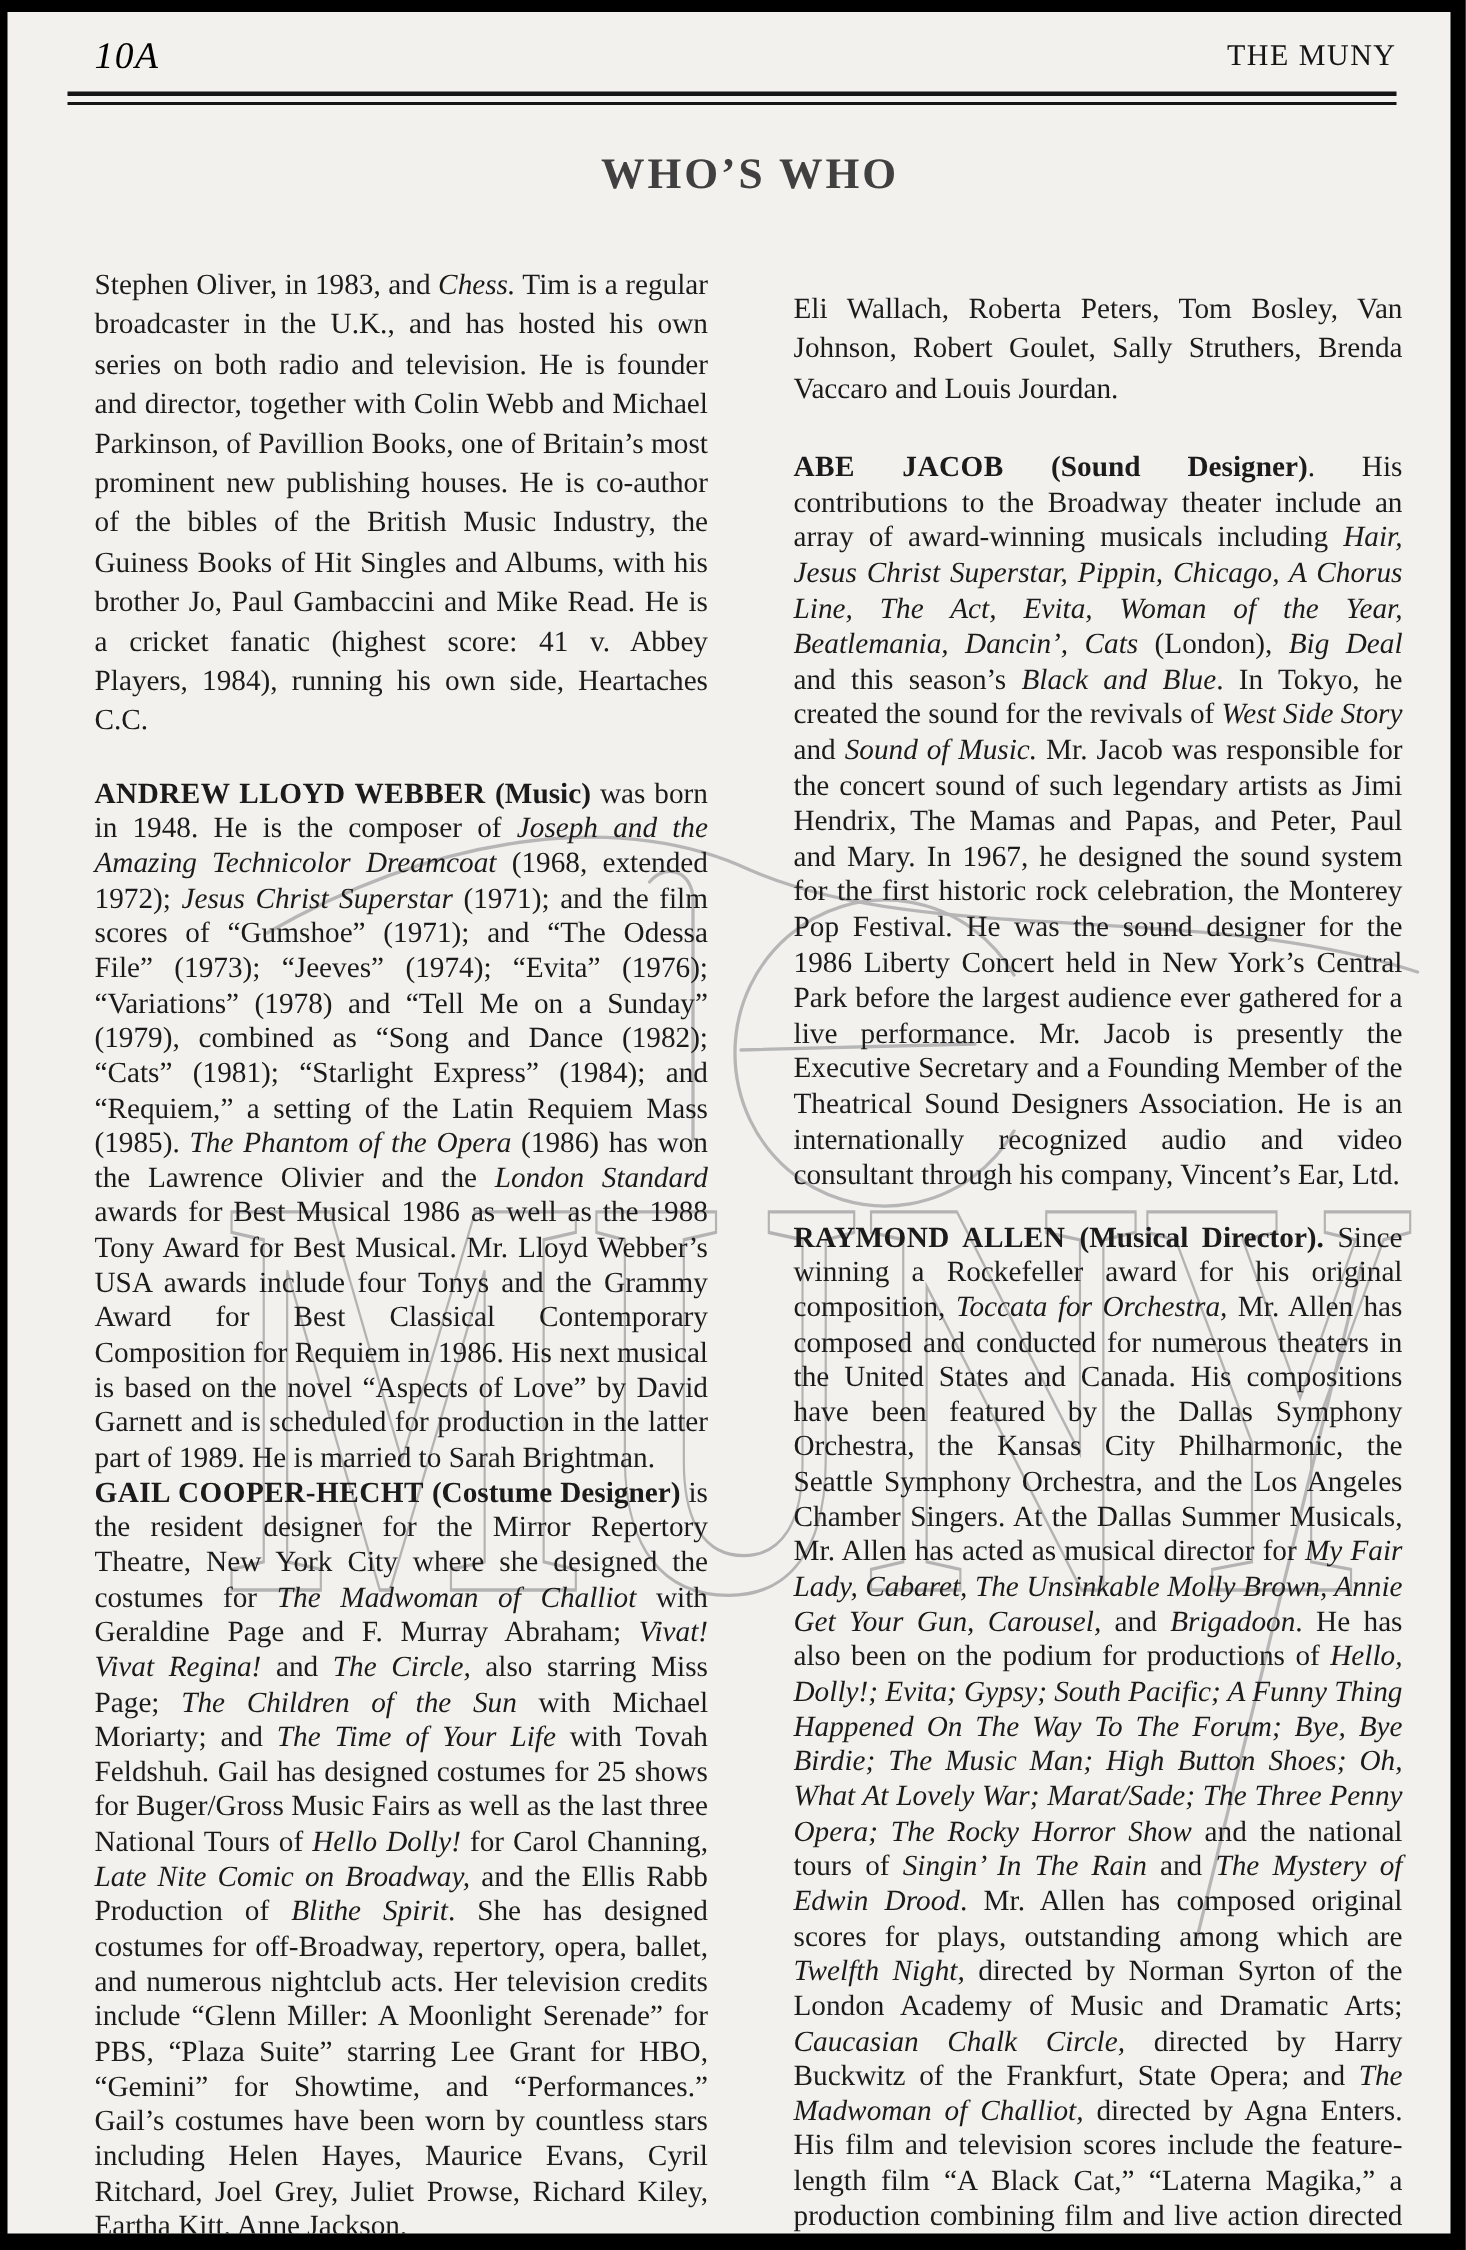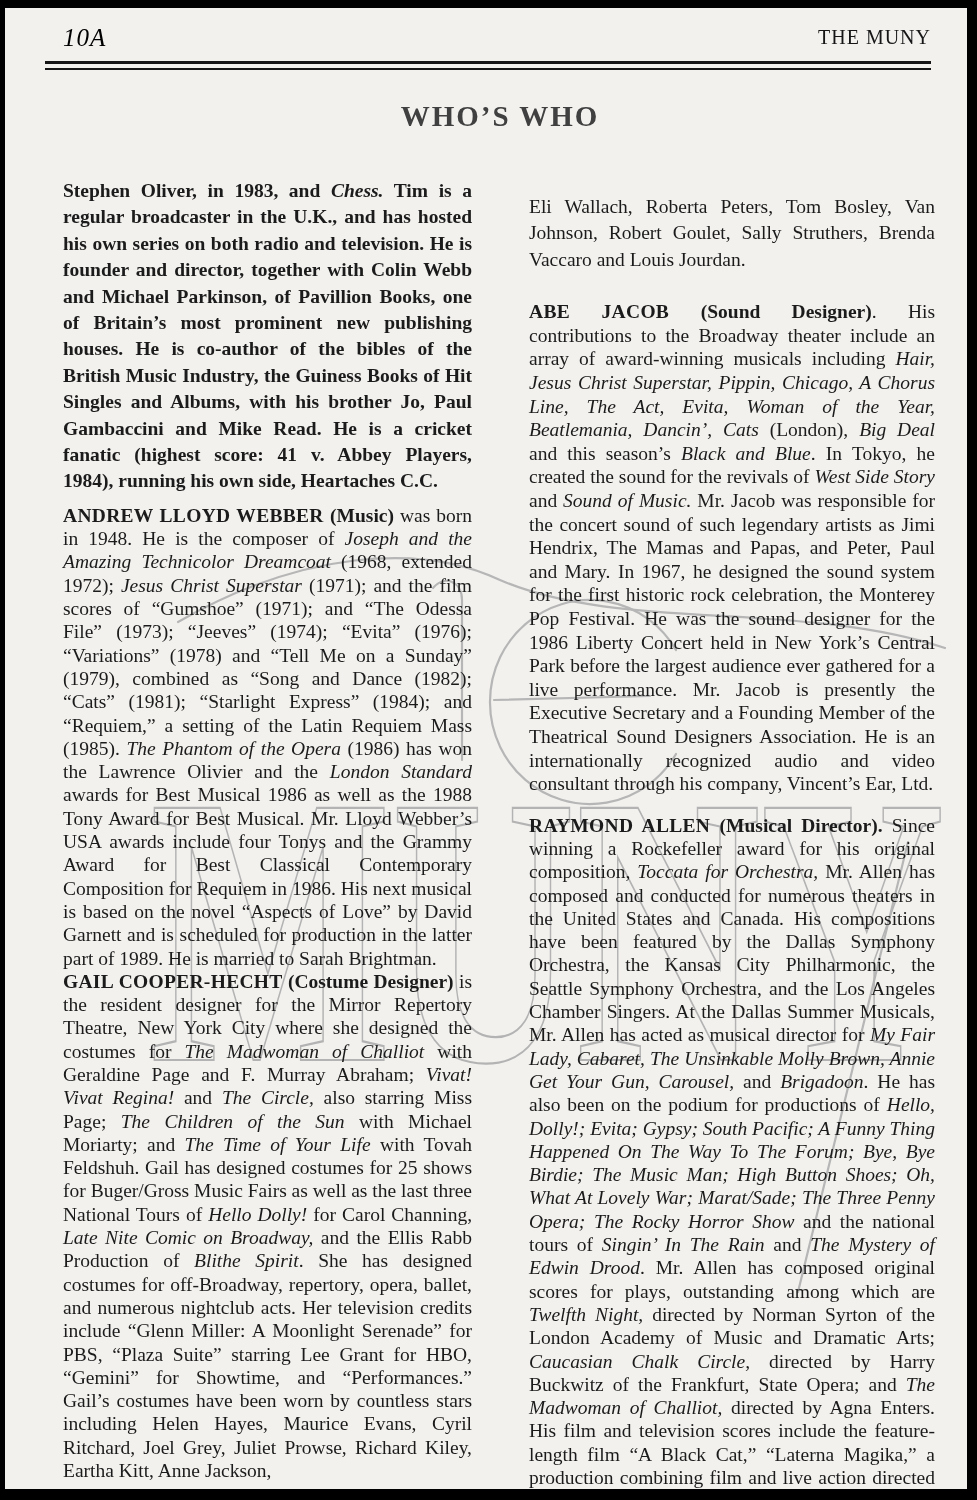--- a/index.html
+++ b/index.html
@@ -23,21 +23,21 @@
   .wm text{font-family:"Liberation Serif", serif;font-weight:bold;
            fill:none;stroke:#b3b3b3;stroke-width:2.2px;}
   .wm path, .wm line{fill:none;stroke:#b6b6b6;stroke-width:2.2px;stroke-linecap:round;}
 
   
   .col{position:absolute;top:170px;z-index:2;font-size:19.5px;text-align:justify;
        color:#1b1b1b;}
   .col-left{left:58px;width:409px;}
   .col-right{left:524px;width:406px;margin-top:16px;}
   .col p{margin:0;}
-  .col-left p:nth-of-type(1){line-height:26.4px;margin-bottom:9px;font-weight:bold;}
+  .col-left p:nth-of-type(1){line-height:26.4px;margin-bottom:23px;}
   .col-left p:nth-of-type(2){line-height:23.3px;}
   .col-left p:nth-of-type(3){line-height:23.3px;}
   .col-right p:nth-of-type(1){line-height:26.4px;margin-bottom:27px;}
   .col-right p:nth-of-type(2){line-height:23.6px;margin-bottom:18px;}
   .col-right p:nth-of-type(3){line-height:23.3px;}
   .r-b{font-weight:bold;letter-spacing:.3px;}
   .r-i{font-style:italic;}
   .r-bi{font-weight:bold;}
 </style>
 </head>

